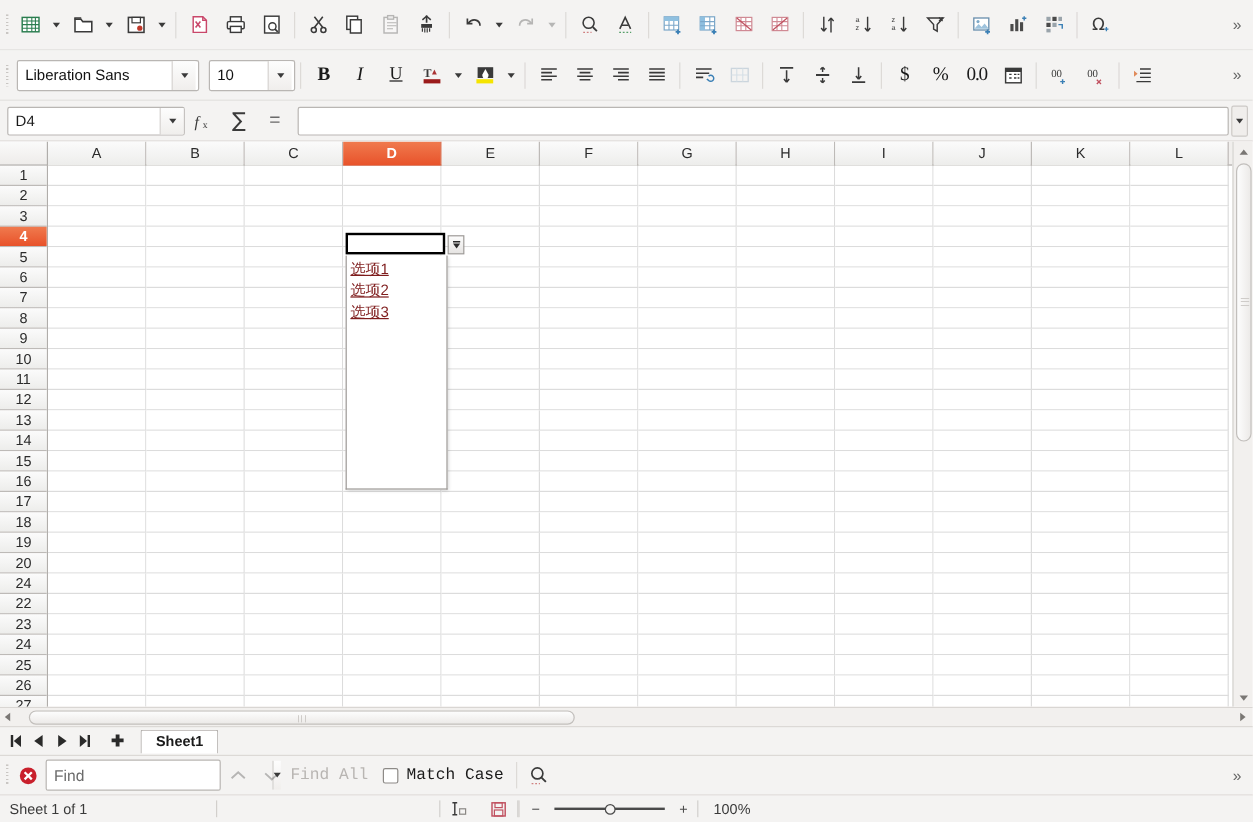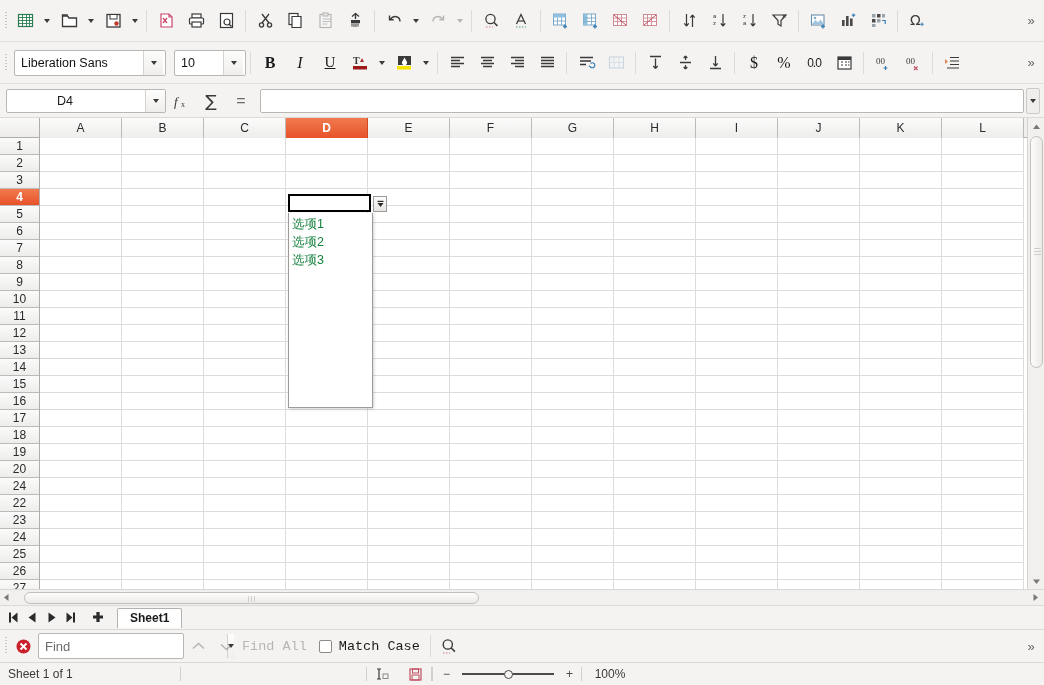--- a/index.html
+++ b/index.html
@@ -69,22 +69,22 @@
   #font-size-combo { width: 72px; margin-left: 8px; }
   #font-size-combo .val { width: 48px; }
 
   
   #formula-bar {
     height: 34px; display: flex; align-items: center;
     background: #f4f3f2; border-bottom: 1px solid #dcd9d6; padding: 0 4px;
     flex: 0 0 34px;
   }
   #name-box {
-    width: 160px; height: 24px; background: #fff; border: 1px solid #b9b6b3; border-radius: 2px;
-    display: flex; align-items: center; margin-left: 2px; padding-left: 44px;
+    width: 148px; height: 24px; background: #fff; border: 1px solid #b9b6b3; border-radius: 2px;
+    display: flex; align-items: center; margin-left: 2px;
   }
   #name-box .val { flex: 1; padding: 0 6px; font-size: 12.5px; }
   #name-box .cbtn { width: 20px; height: 22px; border-left: 1px solid #d5d2cf; display: flex; align-items: center; justify-content: center; background: linear-gradient(#fdfdfd,#f0eeec); }
   .fx-btn { width: 30px; height: 26px; display: flex; align-items: center; justify-content: center; }
   #formula-input {
     flex: 1 1 auto; height: 24px; background: #fff; border: 1px solid #b9b6b3; border-radius: 2px;
     margin: 0 2px 0 4px; font-family: "Liberation Sans", sans-serif; font-size: 12.5px;
     padding: 0 5px; outline: none; color: #111;
   }
   #formula-expand {
@@ -151,21 +151,21 @@
   #dropdown-list {
     position: absolute; left: 0; top: 19px;
     width: 85px; height: 195px;
     background: #fff; border: 1px solid #9d9a97;
     border-top: none;
     box-shadow: 1px 1px 3px rgba(0,0,0,.18);
     padding-top: 2px;
   }
   .dd-item {
     height: 18px; line-height: 18px; padding-left: 3px;
-    font-size: 12.5px; color: #15803d; white-space: nowrap;
+    font-size: 12.5px; color: #7f1d1d; white-space: nowrap; text-decoration: underline;
   }
 
   
   #vscroll {
     position: absolute; right: 0; top: 0; width: 17px; bottom: 0;
     background: #f2f0ee; border-left: 1px solid #d5d2cf; z-index: 7;
   }
   #vscroll .arrow-up, #vscroll .arrow-dn {
     position: absolute; left: 0; width: 16px; height: 16px;
     display: flex; align-items: center; justify-content: center;
@@ -592,21 +592,21 @@
       <svg width="19" height="19" viewBox="0 0 19 19">
           <path d="M4 15.5h11" stroke="#3a3a3a" stroke-width="1.5"></path>
           <path d="M9.5 3v10M9.5 13l-2.2-2.6M9.5 13l2.2-2.6" fill="none" stroke="#3a3a3a" stroke-width="1.3"></path>
         </svg>
     </div>
 
     <div class="tb-sep"></div>
 
     <div class="tb-item" style="font-size:16px;font-family:'Liberation Serif',serif">$</div>
     <div class="tb-item" style="font-size:16px;font-family:'Liberation Serif',serif">%</div>
-    <div class="tb-item" style="font-size:12px;letter-spacing:-1px;font-family:Liberation Sans, sans-serif">0.0</div>
+    <div class="tb-item" style="font-size:16px;letter-spacing:-1px;font-family:Liberation Serif, serif">0.0</div>
     <div class="tb-item">
       <svg width="19" height="19" viewBox="0 0 19 19">
           <rect x="3" y="4" width="13" height="12" fill="#fff" stroke="#3a3a3a" stroke-width="1.2"></rect>
           <rect x="3" y="4" width="13" height="3" fill="#3a3a3a"></rect>
           <path d="M6 9h2M10 9h2M6 12h2M10 12h2M13 9h1.5M13 12h1.5" stroke="#3a3a3a" stroke-width="1.1"></path>
         </svg>
     </div>
 
     <div class="tb-sep"></div>
 

